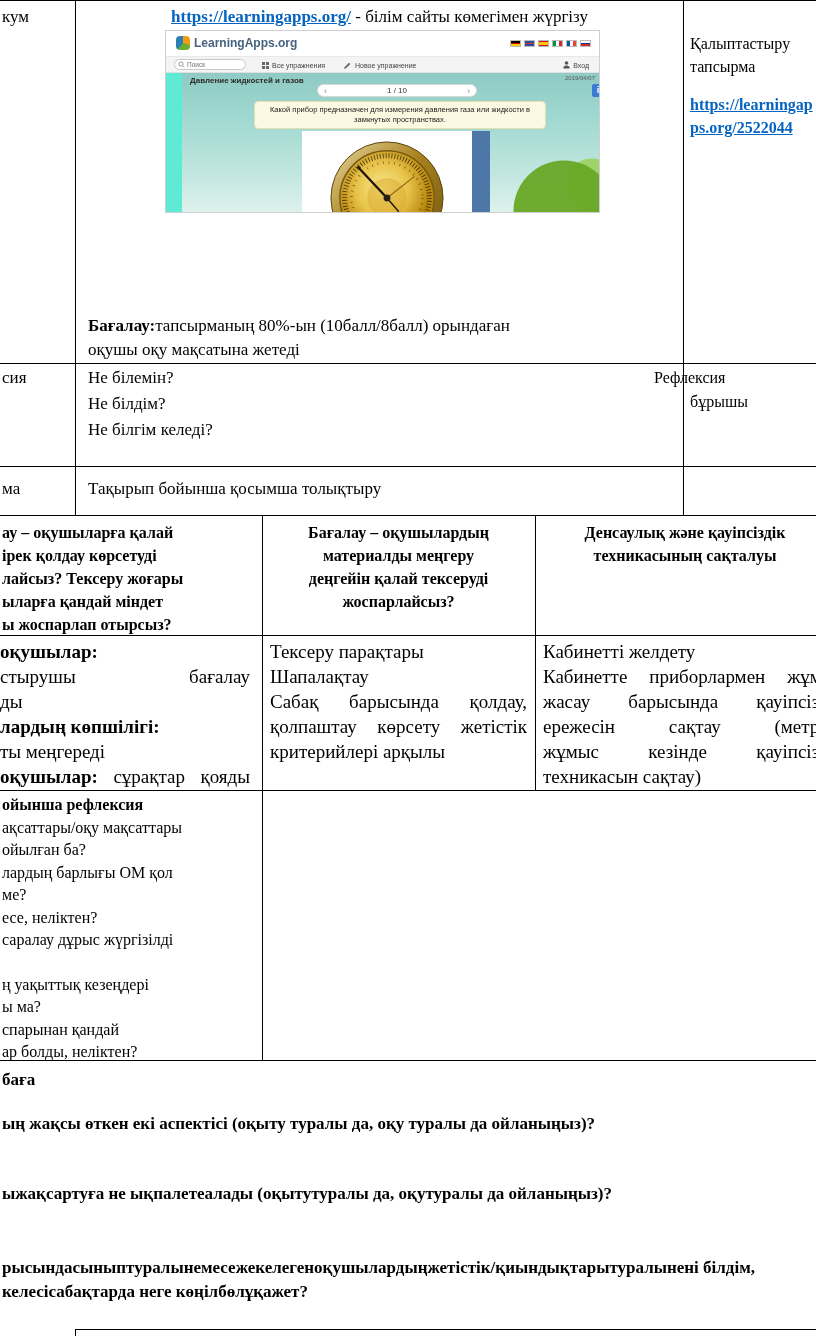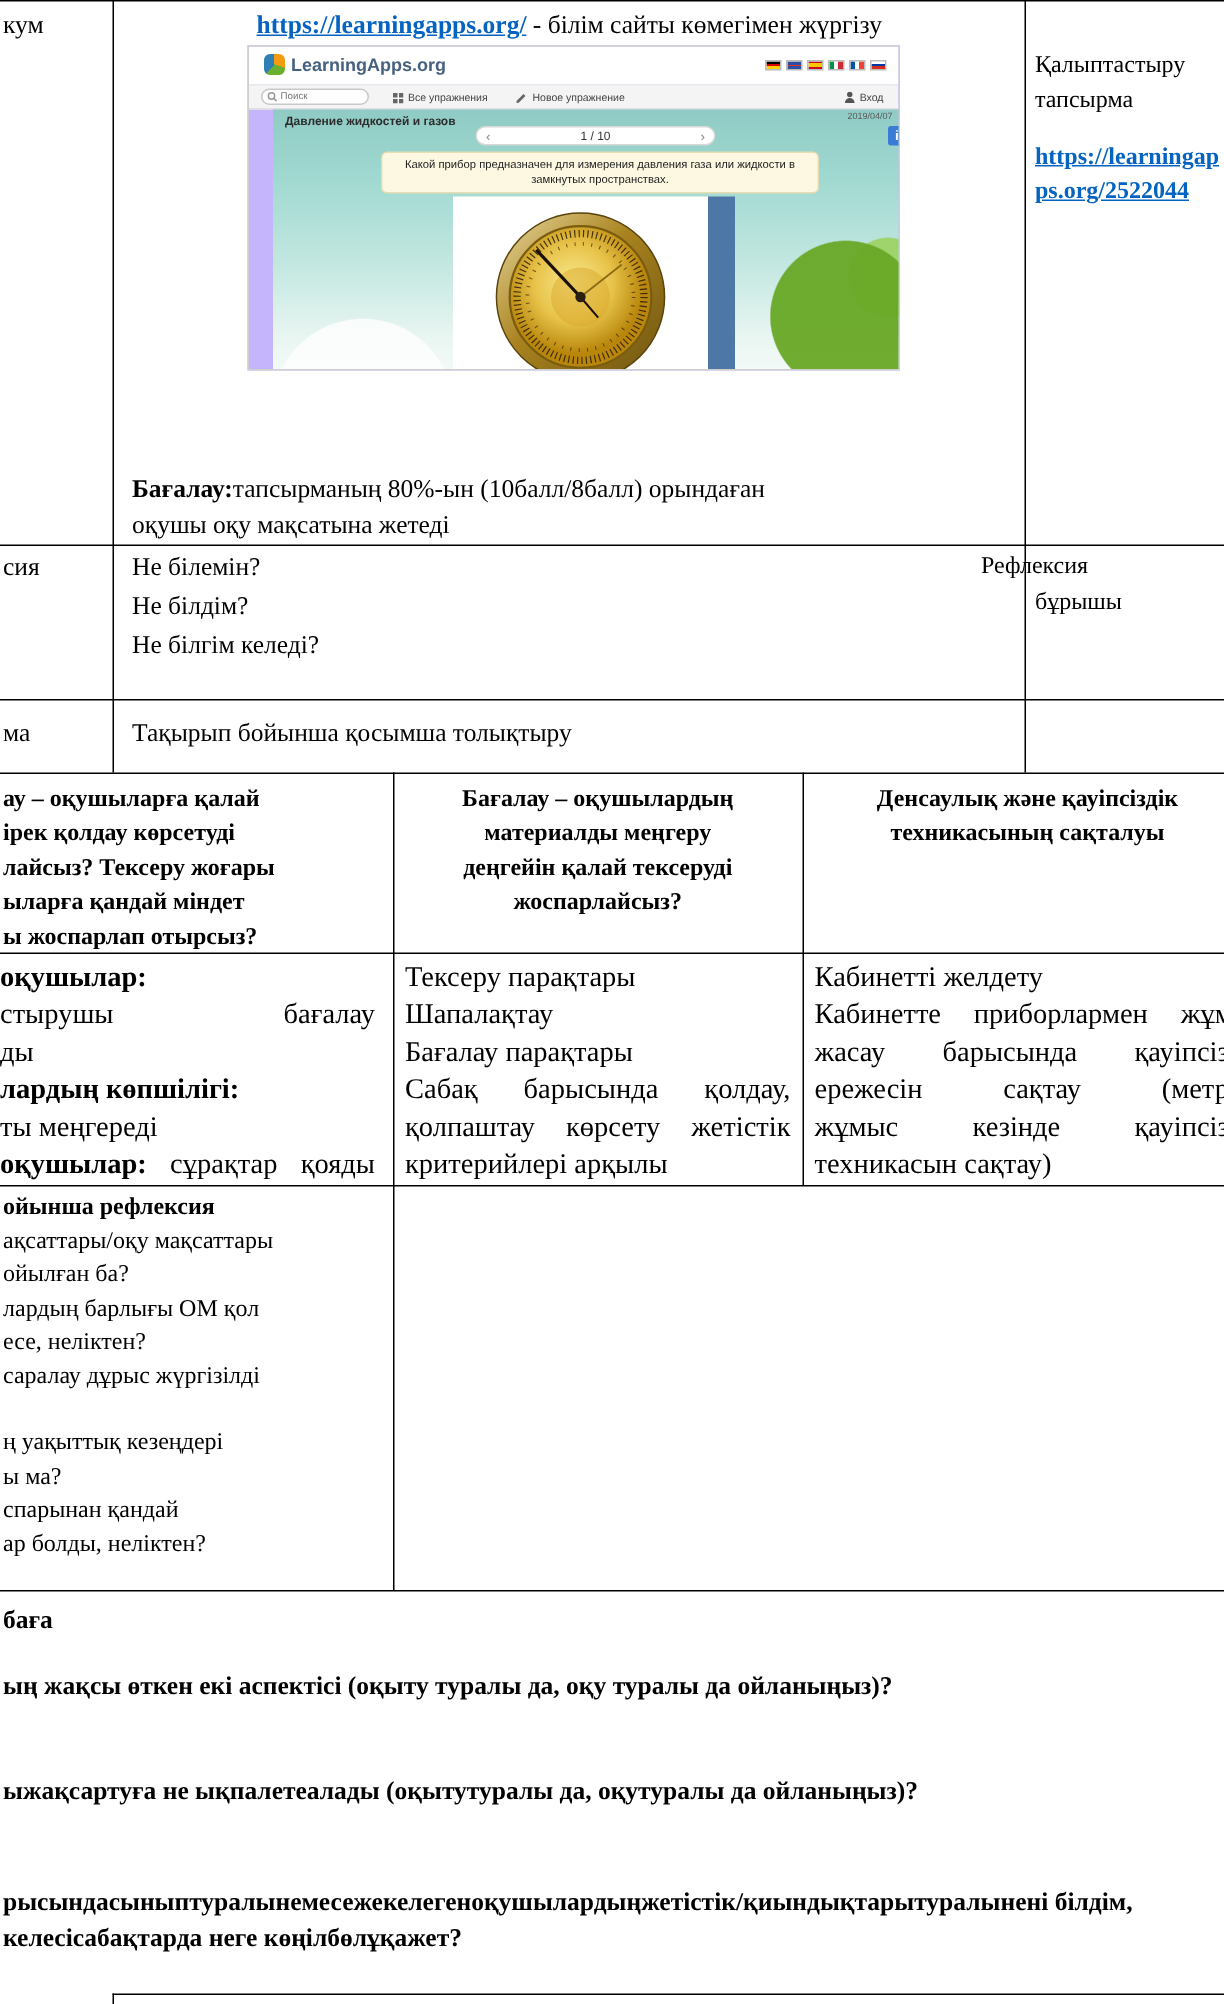--- a/index.html
+++ b/index.html
@@ -11,21 +11,21 @@
   .abs { position:absolute; }
   .f17 { font-size:17px; line-height:24px; }
   .f16 { font-size:16px; line-height:23px; }
   .bold { font-weight:bold; }
   .nw { white-space:nowrap; }
   .ctr { text-align:center; }
   .jl { text-align:justify; text-align-last:justify; }
   a.lnk, .lnk { color:#0563c1; text-decoration:underline; font-weight:bold; cursor:pointer; }
 
   
-  .la { position:absolute; left:165px; top:30px; width:435px; height:217px; background:#c4b5fd;
+  .la { position:absolute; left:165px; top:30px; width:435px; height:183px; background:#5eead4;
         border:1px solid #cfcfcf; font-family:"Liberation Sans", sans-serif; overflow:hidden; }
   .la-head { position:absolute; left:0; top:0; width:100%; height:26px; background:#fff; border-bottom:1px solid #e8e8e8; }
   .la-logo { position:absolute; left:10px; top:5px; display:flex; align-items:center; gap:4px; }
   .la-logo-ic { width:14px; height:14px; border-radius:4px;
         background:conic-gradient(#f39c12 0 30%, #6ab02e 30% 62%, #2e7fb5 62% 100%); }
   .la-logo-tx { font-size:12px; font-weight:bold; color:#46627f; }
   .la-flags { position:absolute; right:8px; top:9px; display:flex; gap:3px; }
   .flag { width:11px; height:7px; border:0.5px solid #bbb; }
   .flag-de { background:linear-gradient(180deg,#000 33%,#d00 33% 66%,#ffce00 66%); }
   .flag-gb { background:linear-gradient(180deg,#2b4ea2 45%,#d32 45% 58%,#2b4ea2 58%); }
@@ -222,39 +222,39 @@
     <div class="bl16 bold nw">оқушылар:</div>
     <div class="bl16 jl">стырушы бағалау</div>
     <div class="bl16 nw">ды</div>
     <div class="bl16 bold nw">лардың көпшілігі:</div>
     <div class="bl16 nw">ты меңгереді</div>
     <div class="bl16 jl"><b>оқушылар:</b> <span>сұрақтар қояды</span></div>
   </div>
   <div class="abs" style="left:270px;top:639px;width:257px">
     <div class="bl16 nw">Тексеру парақтары</div>
     <div class="bl16 nw">Шапалақтау</div>
-    <div class="bl16 nw">Бағалау парақтары</div>
     <div class="bl16 jl">Сабақ барысында қолдау,</div>
     <div class="bl16 jl">қолпаштау көрсету жетістік</div>
     <div class="bl16 nw">критерийлері арқылы</div>
   </div>
   <div class="abs" style="left:543px;top:639px;width:300px">
     <div class="bl16 nw">Кабинетті желдету</div>
     <div class="bl16 jl">Кабинетте приборлармен жұмыс</div>
     <div class="bl16 jl">жасау барысында қауіпсіздік</div>
     <div class="bl16 jl">ережесін сақтау (метрлік</div>
     <div class="bl16 jl">жұмыс кезінде қауіпсіздік</div>
     <div class="bl16 nw">техникасын сақтау)</div>
   </div>
 
   <div class="abs f16 bold nw" style="left:2px;top:793px">ойынша рефлексия</div>
   <div class="abs" style="left:2px;top:817px;width:255px">
     <div class="rline">ақсаттары/оқу мақсаттары</div>
     <div class="rline">ойылған ба?</div>
     <div class="rline">лардың барлығы ОМ қол</div>
+    <div class="rline">ме?</div>
     <div class="rline">есе, неліктен?</div>
     <div class="rline">саралау дұрыс жүргізілді</div>
     <div class="rline"></div>
     <div class="rline">ң уақыттық кезеңдері</div>
     <div class="rline">ы ма?</div>
     <div class="rline">спарынан қандай</div>
     <div class="rline">ар болды, неліктен?</div>
   </div>
 
   <div class="abs f17 bold nw" style="left:2px;top:1068px">баға</div>

